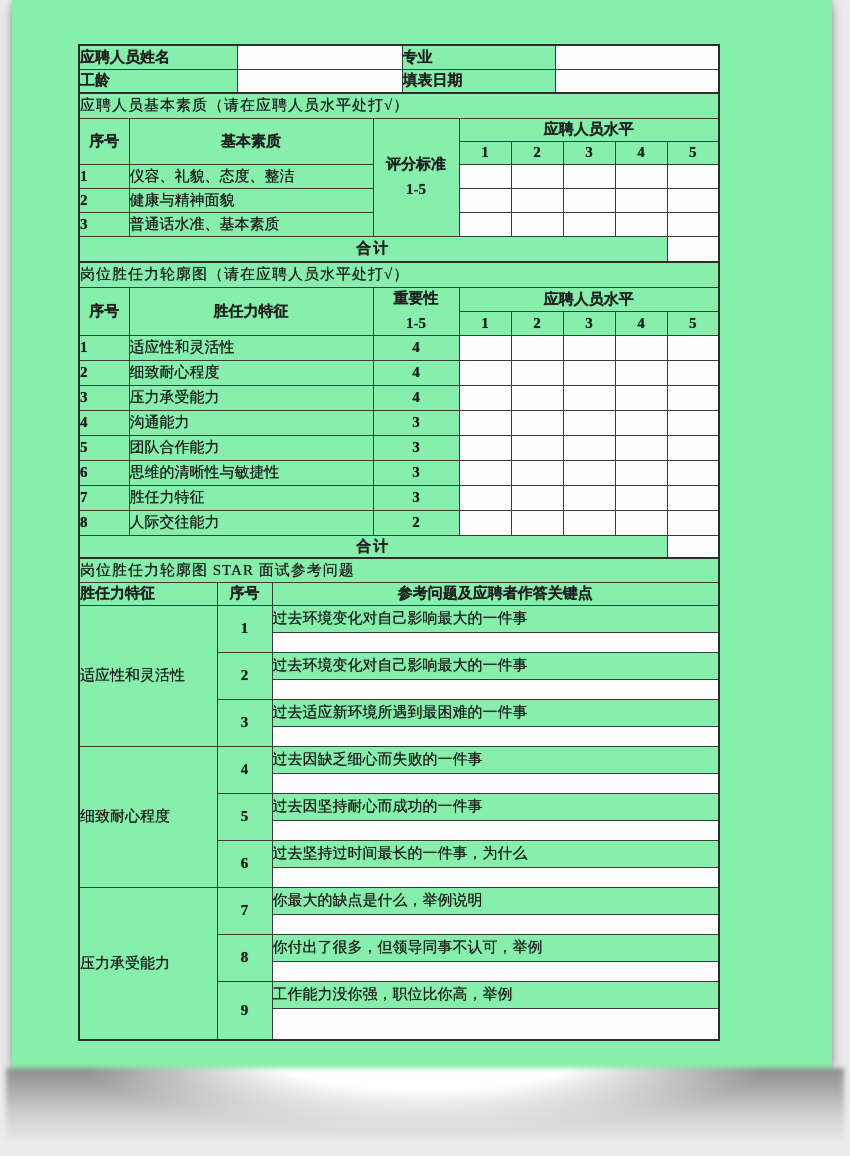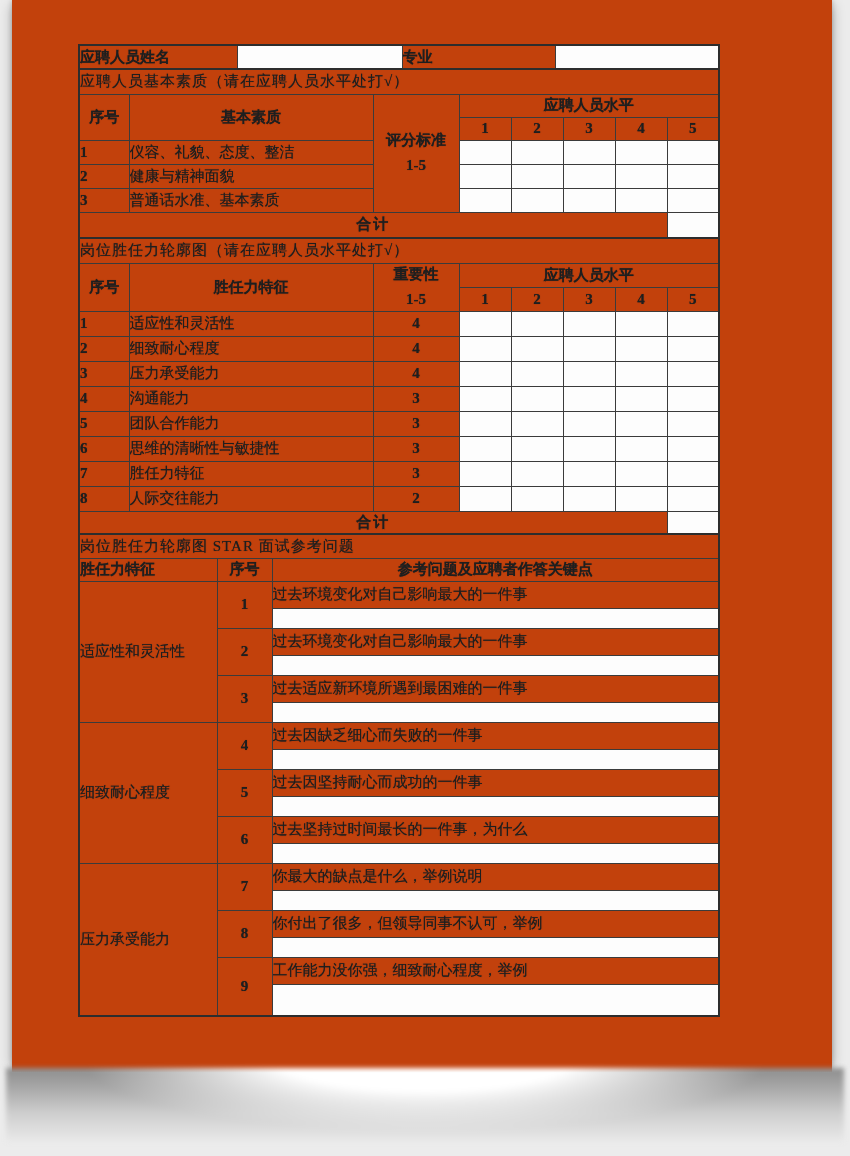--- a/index.html
+++ b/index.html
@@ -5,21 +5,21 @@
   html,body{margin:0;padding:0;}
   body{
     width:850px;height:1156px;
     background:#ececec;
     font-family:"Liberation Serif", serif;
     overflow:hidden;position:relative;
   }
   .stage{position:absolute;inset:0;}
   .page{
     position:absolute;left:12px;top:0;width:820px;height:1072px;
-    background:#c2410c;
+    background:#86efac;
     box-shadow:0 0 5px rgba(0,0,0,.20), 5px 0 12px -5px rgba(0,0,0,.30), -5px 0 12px -5px rgba(0,0,0,.28);
   }
   .curl-shadow{
     position:absolute;left:6px;right:6px;top:1068px;height:74px;
     background:
       radial-gradient(ellipse 56% 135% at 50% -12%, #ffffff 32%, rgba(255,255,255,0) 73%),
       linear-gradient(to bottom,#8d8d8d 0%,#a9a9a9 28%,#cfcfcf 62%,#e9e9e9 100%);
     filter:blur(2.5px);
   }
   .form-wrap{position:absolute;left:66px;top:44px;width:640px;}
@@ -65,20 +65,26 @@
             <col style="width:153px">
             <col style="width:164px">
           </colgroup>
         <tbody id="info-body">
             <tr style="height: 24px;">
               <td class="lbl">应聘人员姓名</td>
               <td class="blank"></td>
               <td class="lbl">专业</td>
               <td class="blank"></td>
             </tr>
+            <tr style="height: 24px;">
+              <td class="lbl">工龄</td>
+              <td class="blank"></td>
+              <td class="lbl">填表日期</td>
+              <td class="blank"></td>
+            </tr>
           </tbody>
       </table>
 
       <table class="tbl" id="s1-table">
         <colgroup>
             <col style="width:50px">
             <col style="width:244px">
             <col style="width:86px">
             <col style="width:52px">
             <col style="width:52px">
@@ -331,21 +337,21 @@
             </tr>
             <tr style="height: 27px;">
               <td rowspan="2" class="q-no">8</td>
               <td class="q-txt">你付出了很多，但领导同事不认可，举例</td>
             </tr>
             <tr style="height: 20px;">
               <td class="blank"></td>
             </tr>
             <tr style="height: 27px;">
               <td rowspan="2" class="q-no">9</td>
-              <td class="q-txt">工作能力没你强，细致耐心程度，举例</td>
+              <td class="q-txt">工作能力没你强，职位比你高，举例</td>
             </tr>
             <tr style="height: 32px;">
               <td class="blank"></td>
             </tr>
           </tbody>
       </table>
 
     </div>
   </div>
   <div class="curl-shadow"></div>

